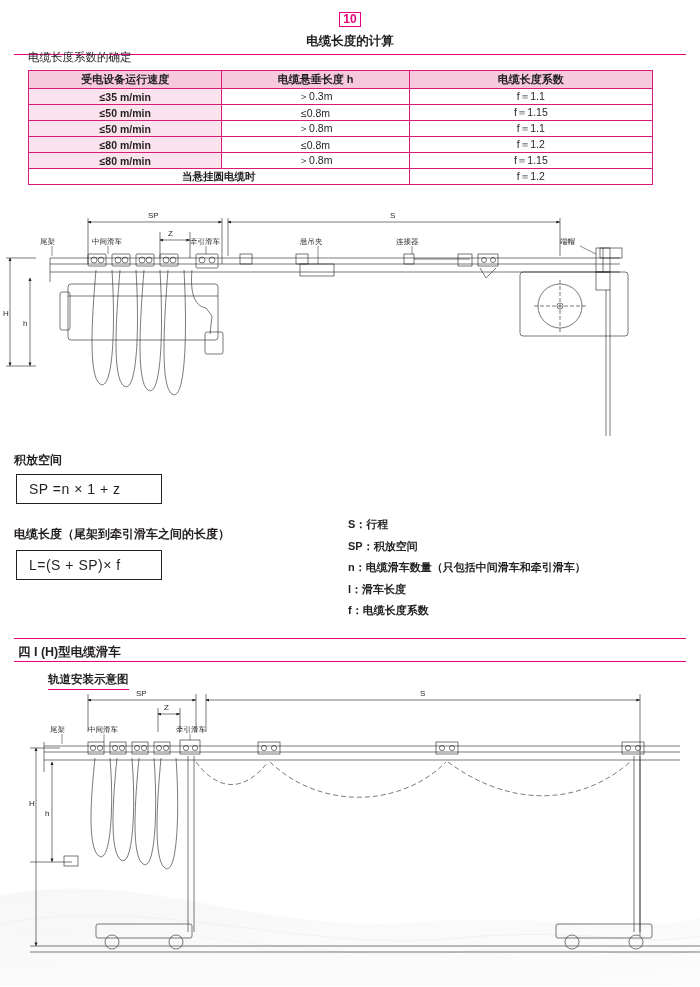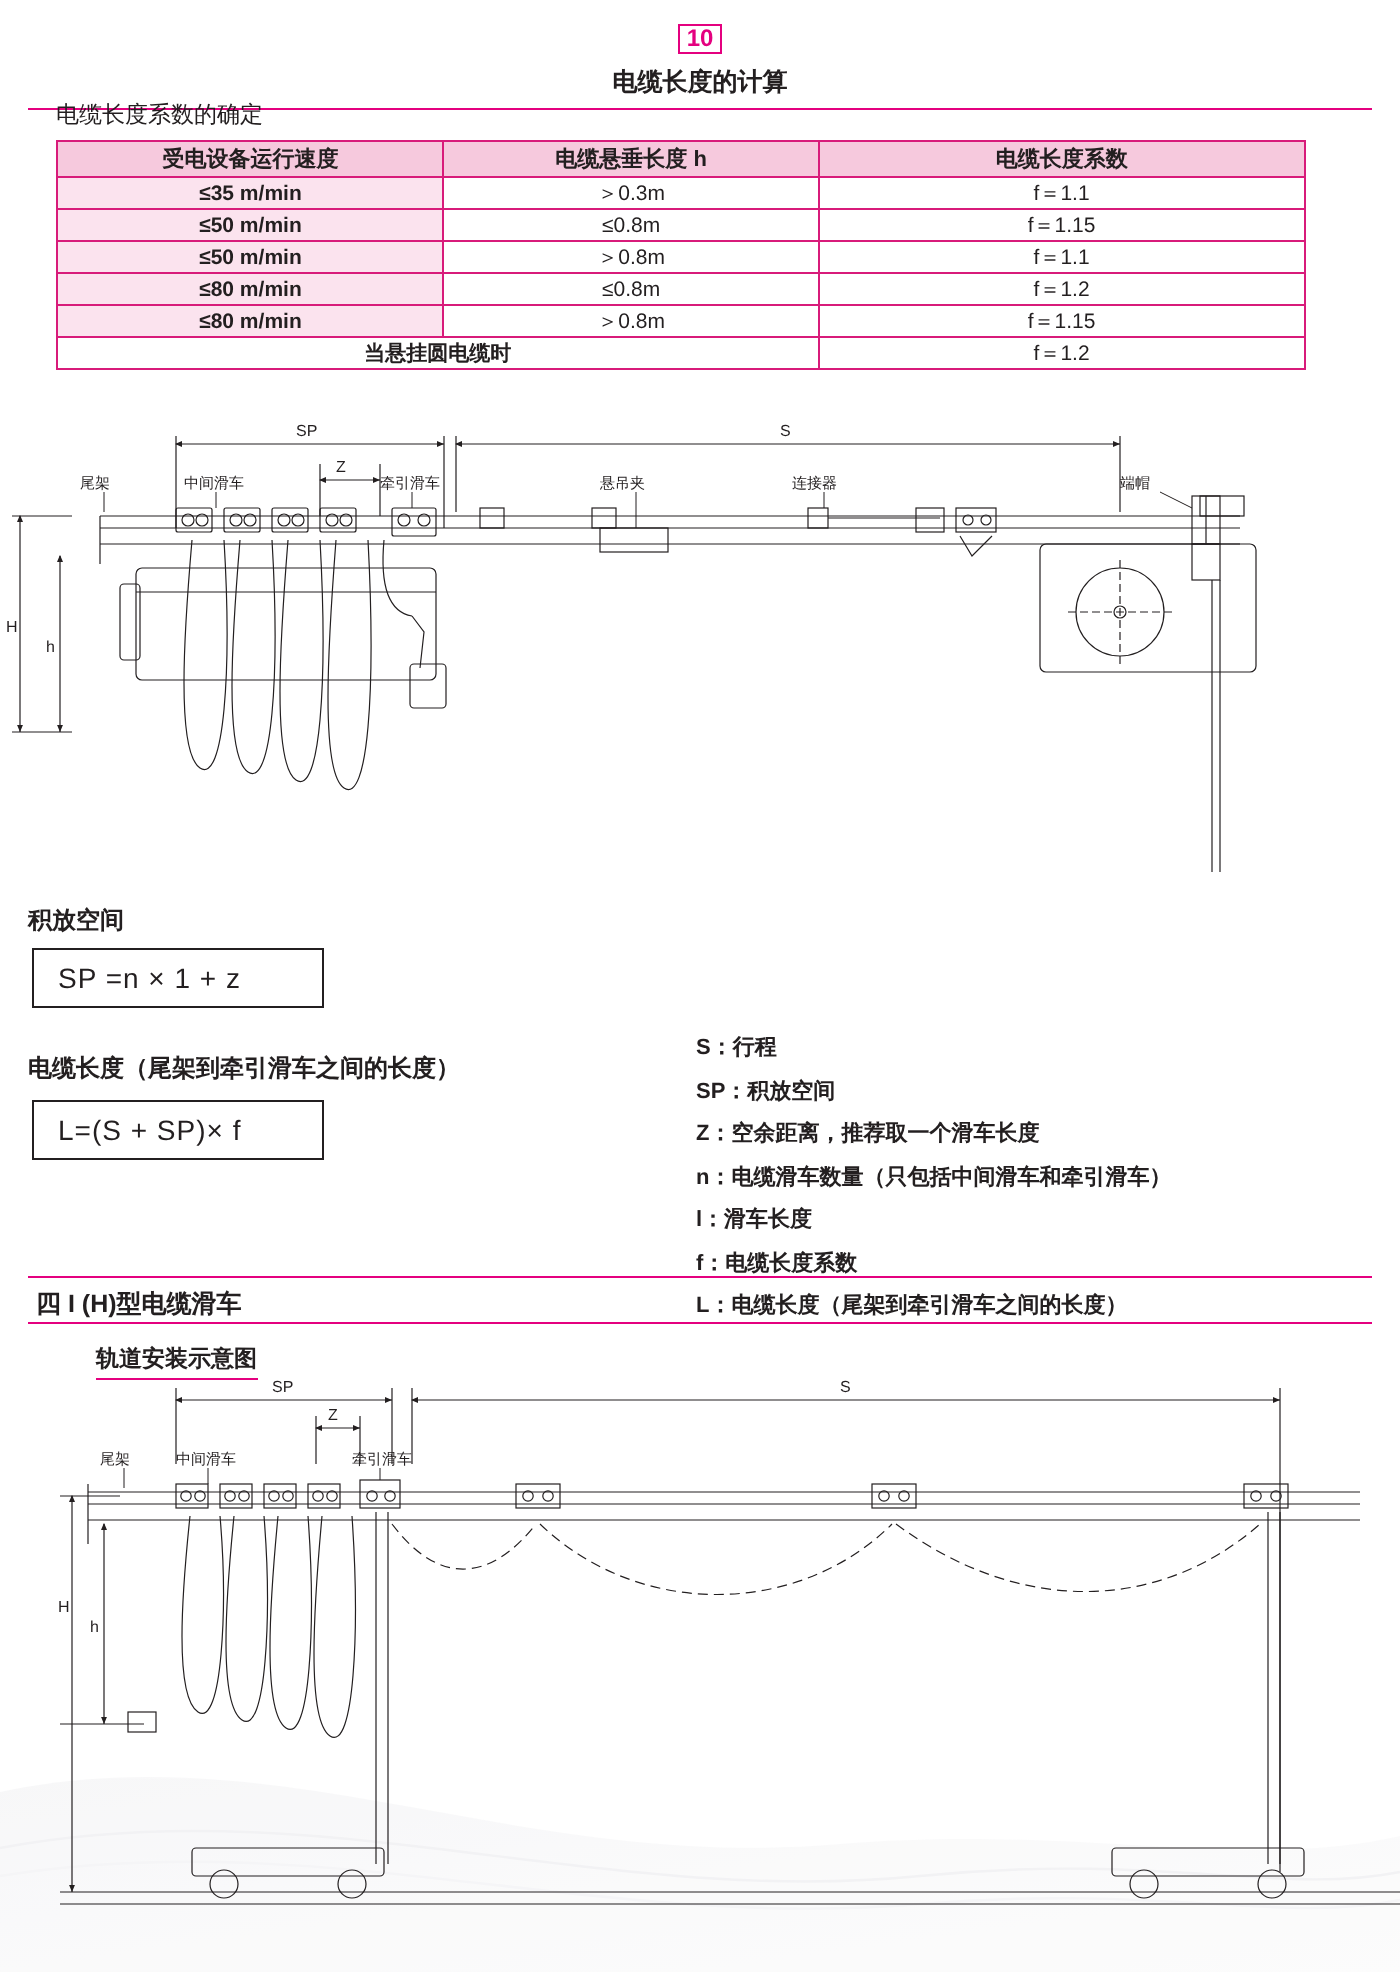--- a/index.html
+++ b/index.html
@@ -333,25 +333,23 @@
 
 <div class="lbl-space">积放空间</div>
 <div class="formula-box" id="f1">SP =n × 1 + z</div>
 
 <div class="lbl-cable">电缆长度（尾架到牵引滑车之间的长度）</div>
 <div class="formula-box" id="f2">L=(S + SP)× f</div>
 
 <div class="legend">
   <div>S：行程</div>
   <div>SP：积放空间</div>
-  <div>Z：空余距离，推荐取一个滑车长度</div>
   <div>n：电缆滑车数量（只包括中间滑车和牵引滑车）</div>
   <div>l：滑车长度</div>
   <div>f：电缆长度系数</div>
-  <div>L：电缆长度（尾架到牵引滑车之间的长度）</div>
 </div>
 
 <div class="sec-head2"></div>
 <div class="sec-title2">四 I (H)型电缆滑车</div>
 <div class="sub-title2">轨道安装示意图</div>
 
 <div class="fig2">
 <svg width="700" height="300" viewBox="0 0 700 300" xmlns="http://www.w3.org/2000/svg">
   <defs>
     <marker id="ar2" markerWidth="7" markerHeight="7" refX="6" refY="2.5" orient="auto">

